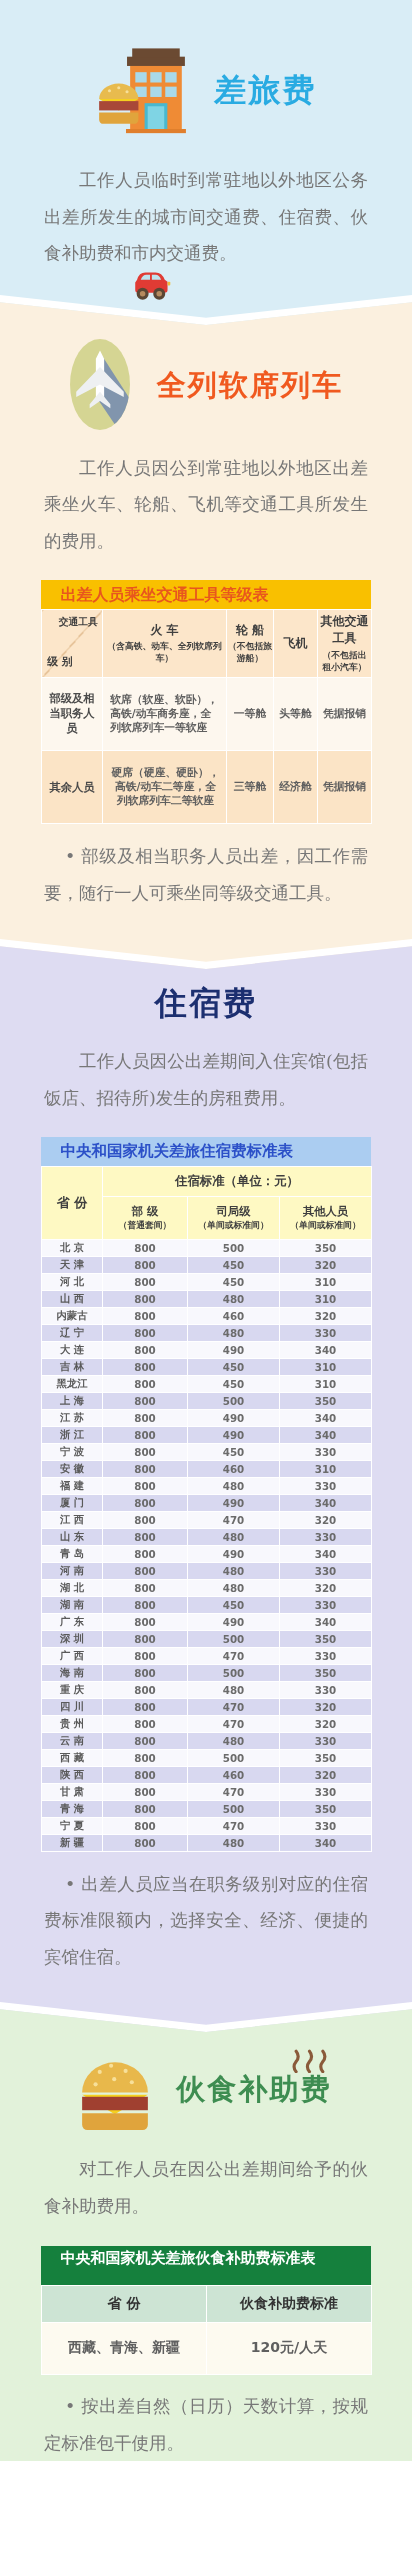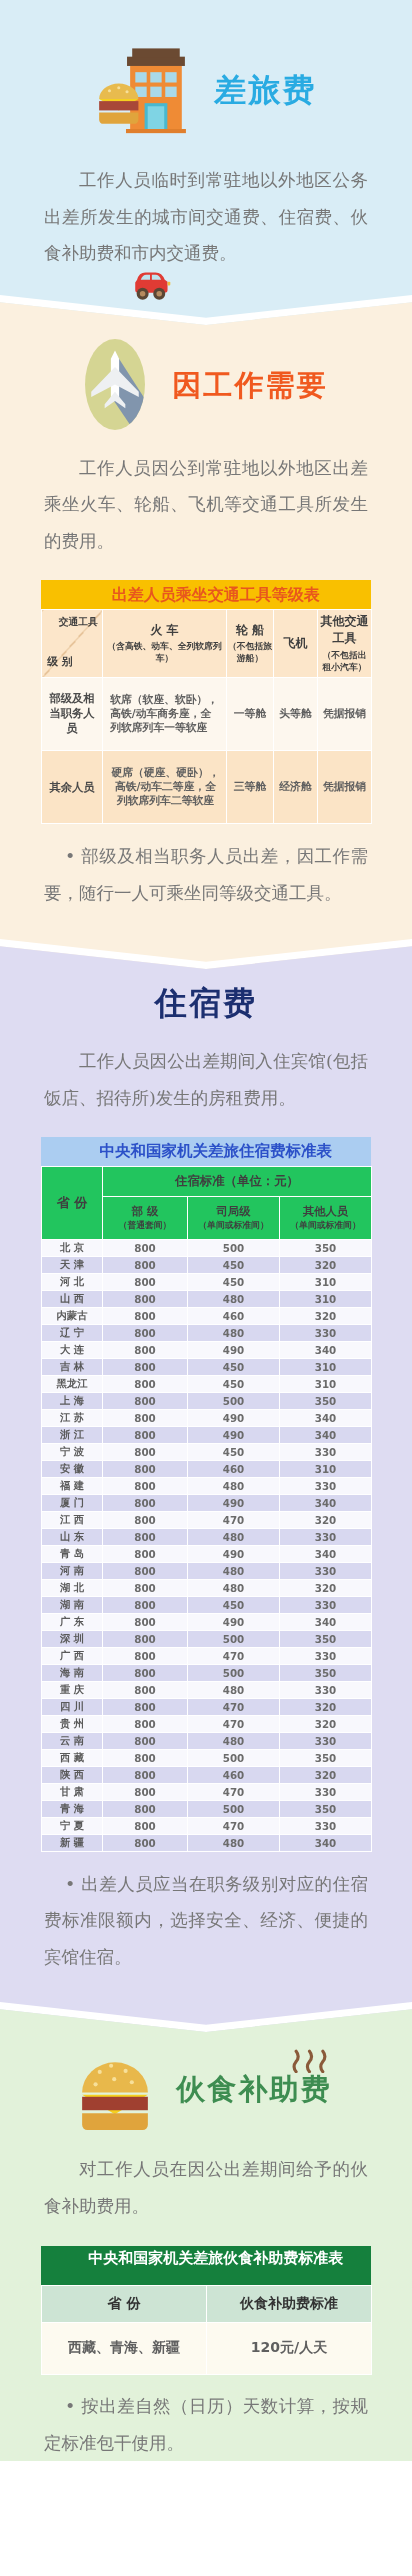--- a/index.html
+++ b/index.html
@@ -24,40 +24,40 @@
   .t-navy{color:#1c2f70;}
   .t-green{color:#3e8d51;font-size:29px;}
 
   
   .para{font-family:"DejaVu Serif",serif;color:#777;font-size:17.5px;line-height:2.1;
         text-align:justify;margin:13.4px 44px 15.5px;text-indent:2em;}
   .bullet{text-indent:1.2em;}
 
   
   .tblwrap{margin:20.6px 41px 5.2px;}
-  .tbl-title{height:29px;line-height:29px;padding-left:19.6px;font-weight:bold;text-align:center;}
+  .tbl-title{height:29px;line-height:29px;padding-left:19.6px;font-weight:bold;}
   table{border-collapse:collapse;width:330px;table-layout:fixed;}
   td,th{border:1px solid #ffffff;text-align:center;vertical-align:middle;
         font-family:"DejaVu Sans",sans-serif;word-break:break-all;}
 
   
   .tt-title{background:#f9c000;color:#e8571d;font-size:16px;}
   .tt th{background:#fce6ca;color:#3f3f3f;font-size:12px;font-weight:bold;padding:3.1px 1px;}
   .tt th .note{display:block;font-size:8.8px;font-weight:bold;margin-top:2.1px;}
   .tt td{color:#5f5f5f;font-size:10.8px;font-weight:bold;padding:7.2px 3.1px;height:58px;}
   .tt tbody tr:nth-child(odd) td{background:#fdf7ee;}
   .tt tbody tr:nth-child(even) td{background:#fbe4c6;}
   .tt .corner{position:relative;background:#fce6ca;
       background-image:linear-gradient(to bottom right,transparent 49.4%,#e0b98b 49.4%,#e0b98b 50.6%,transparent 50.6%);}
   .tt .corner .c-top{position:absolute;top:5.2px;right:4.1px;font-size:9.8px;}
   .tt .corner .c-bot{position:absolute;bottom:7.2px;left:5.2px;font-size:10.8px;}
 
   
   .lt-title{background:#abcdf1;color:#2b50c8;font-size:15.5px;}
-  .lt th{background:#22c55e;color:#3f3f3f;font-size:11.3px;font-weight:bold;padding:3.1px 1px;}
+  .lt th{background:#fef9c3;color:#3f3f3f;font-size:11.3px;font-weight:bold;padding:3.1px 1px;}
   .lt th .note{display:block;font-size:8.8px;margin-top:1px;}
   .lt td{font-size:10.3px;font-weight:bold;color:#6b6b6b;height:13.4px;padding:1px;}
   .lt tbody tr:nth-child(odd) td{background:#f8f8fd;}
   .lt tbody tr:nth-child(even) td{background:#d8d8f0;}
   .lt td.prov{color:#5a5a5a;}
 
   
   .mt-title{background:#15803d;color:#ffffff;font-size:15px;height:39px;line-height:25px;}
   .mt th{background:#cde4d4;color:#333;font-size:14px;font-weight:bold;height:34px;}
   .mt td{font-size:14px;font-weight:bold;color:#5f5f5f;height:49px;}
@@ -134,21 +134,21 @@
             </defs>
           <ellipse cx="60" cy="90" rx="58" ry="88" fill="#d5d593"></ellipse>
           <g clip-path="url(#ovalClip)">
             <polygon points="60,28 118,118 96,178 58,122" fill="#8195ad"></polygon>
           </g>
           <polygon points="60,24 68,40 68,120 52,120 52,40" fill="#ffffff"></polygon>
           <polygon points="60,56 14,104 14,114 60,90 106,114 106,104" fill="#eef0f2"></polygon>
           <polygon points="60,104 40,128 40,136 60,122 80,136 80,128" fill="#eef0f2"></polygon>
         </svg>
       </span>
-      <span class="sec-title t-orange">因工作需要</span>
+      <span class="sec-title t-orange">全列软席列车</span>
     </div>
     <p class="para">工作人员因公到常驻地以外地区出差乘坐火车、轮船、飞机等交通工具所发生的费用。</p>
 
     <div class="tblwrap">
       <div class="tbl-title tt-title">出差人员乘坐交通工具等级表</div>
       <table class="tt">
         <colgroup>
             <col style="width:61px">
             <col style="width:124px">
             <col style="width:47px">

